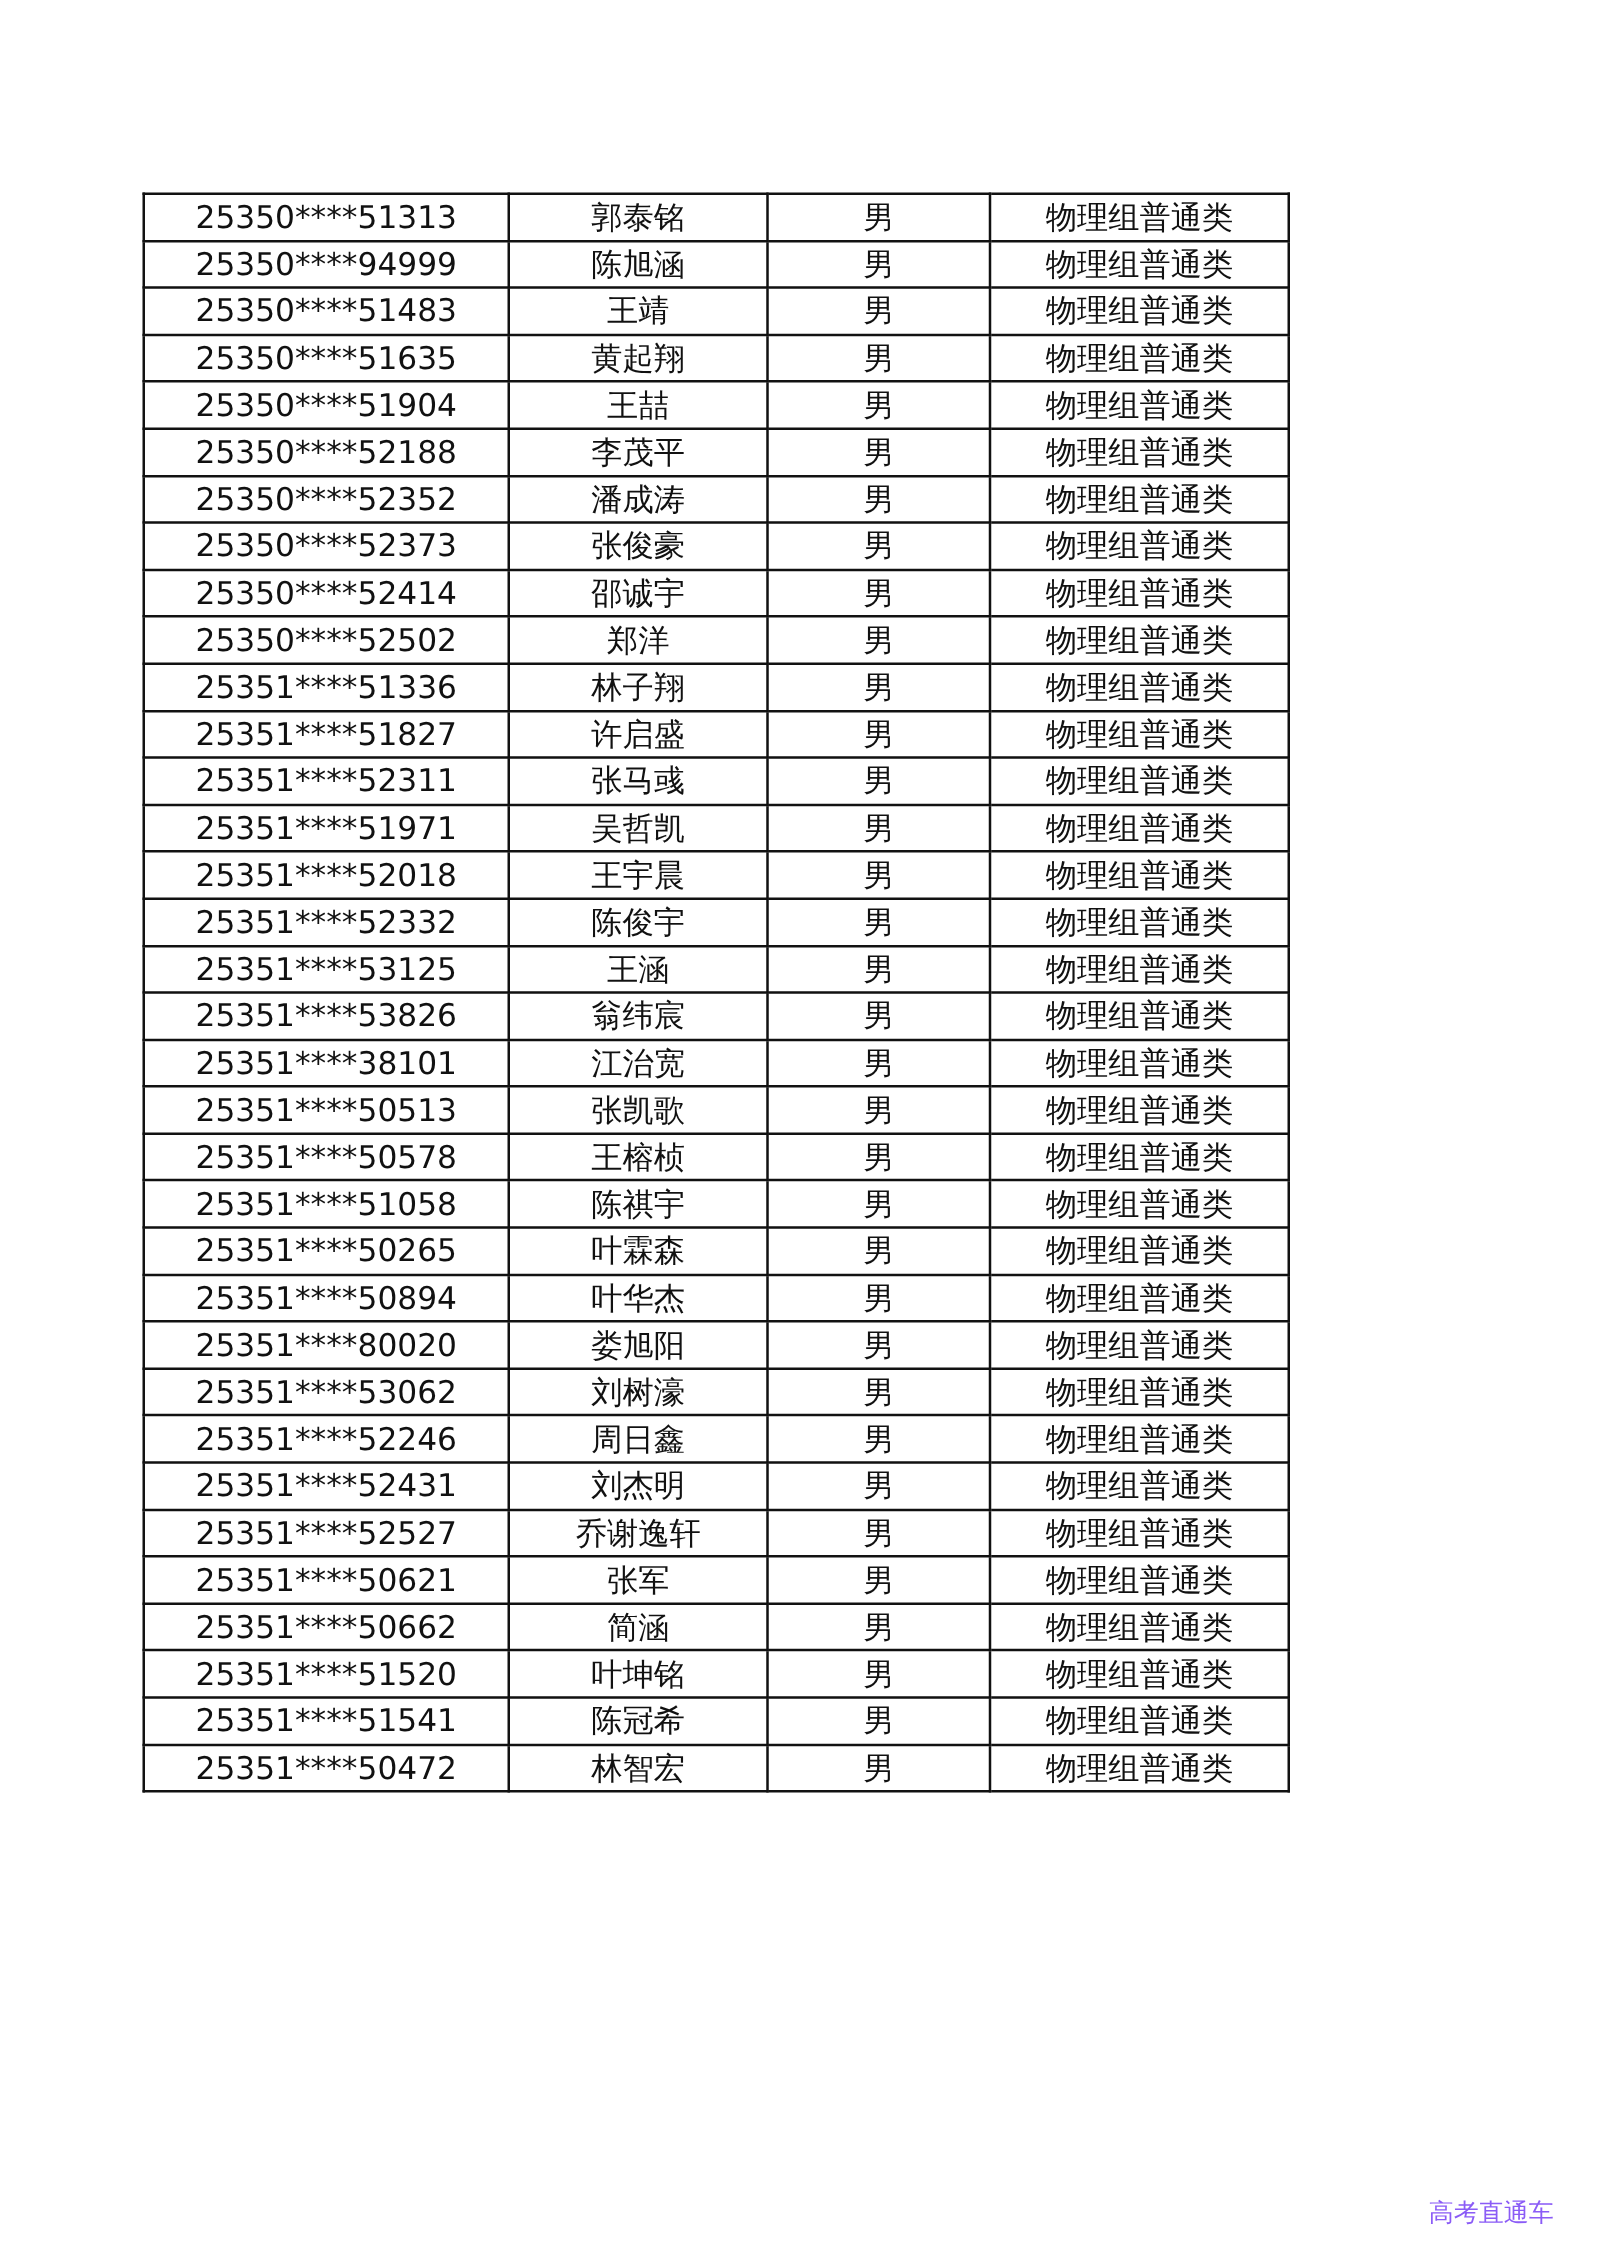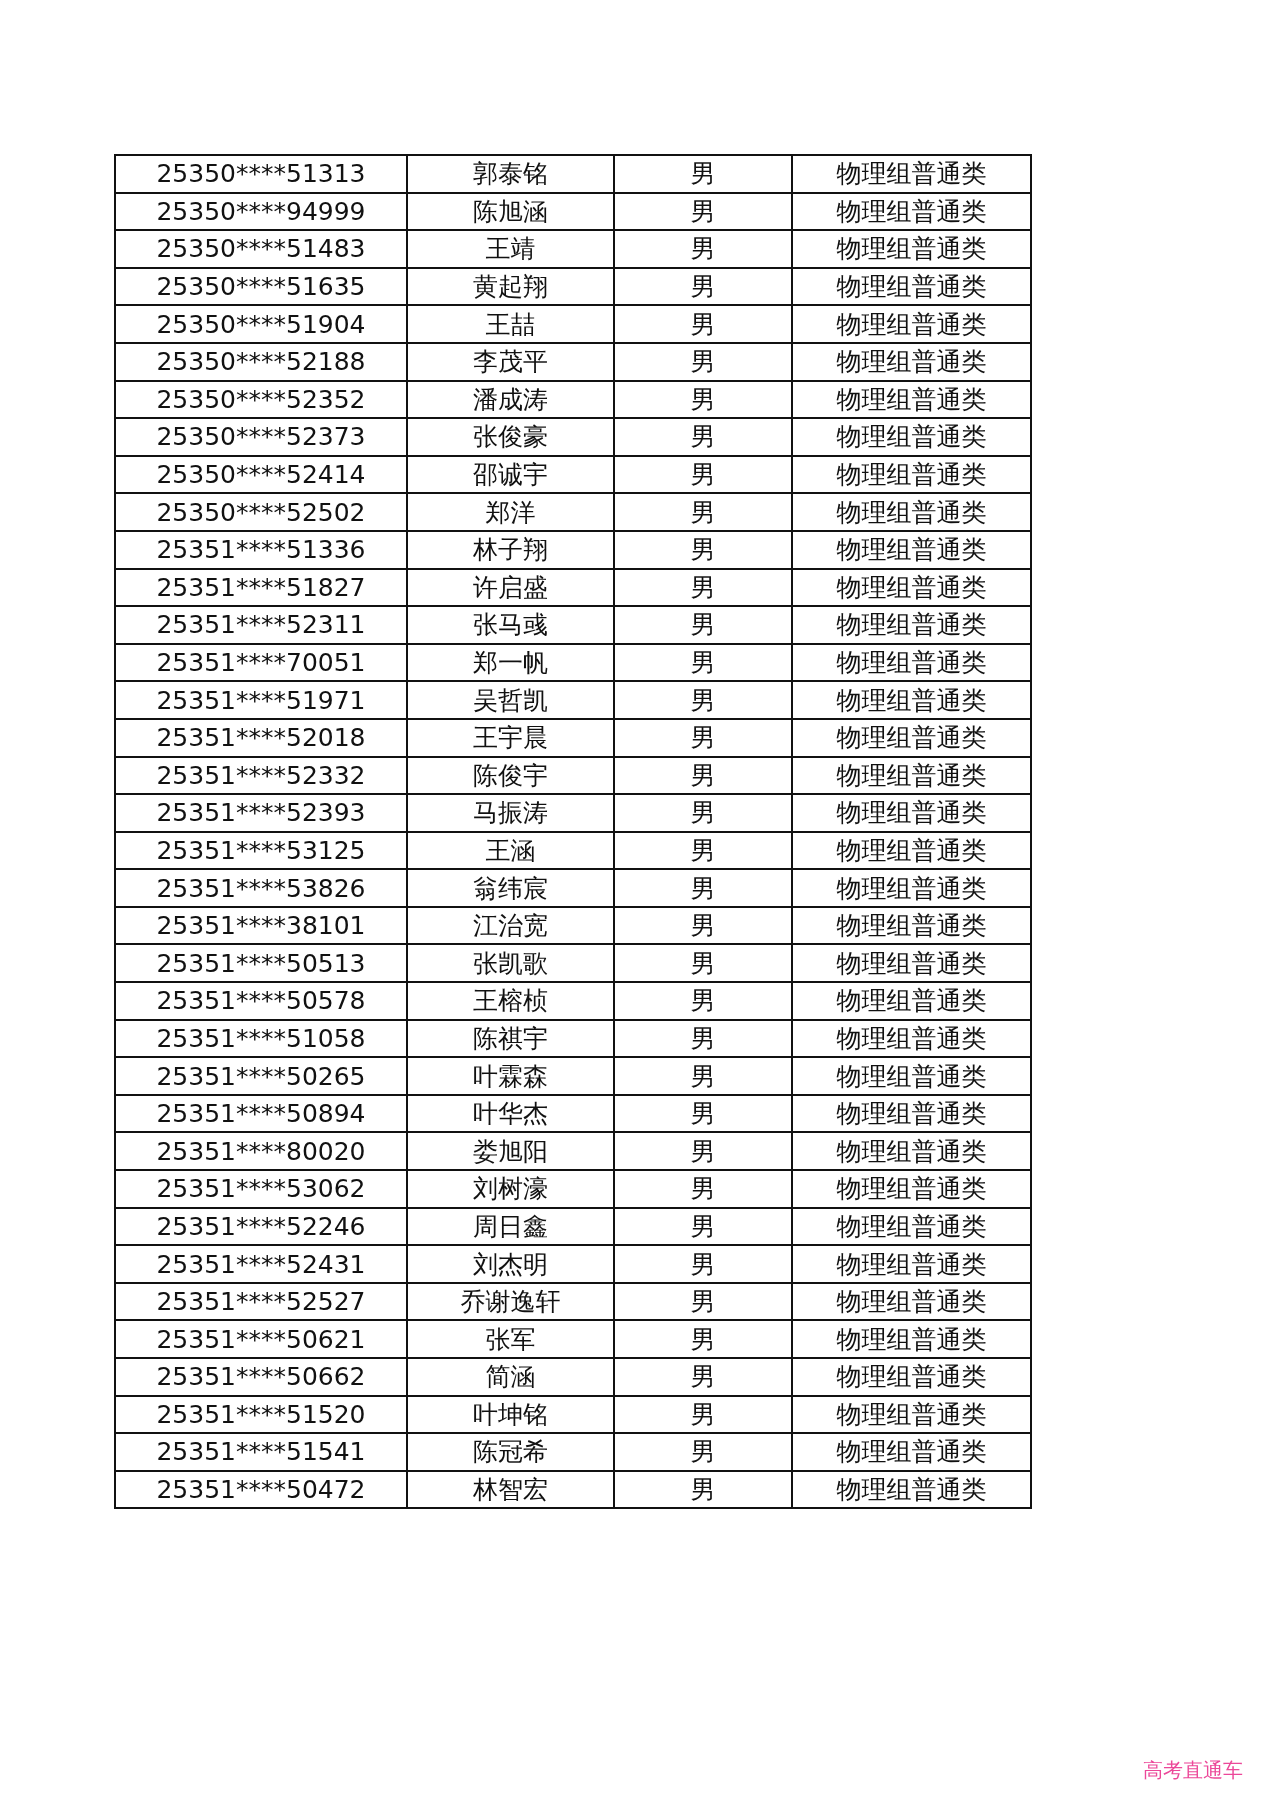--- a/index.html
+++ b/index.html
@@ -51,21 +51,21 @@
     td.cell-id {
       font-family: "DejaVu Sans", "Liberation Sans", sans-serif;
       letter-spacing: 0px;
       font-size: 25px;
     }
     .watermark {
       position: absolute;
       left: 1143px;
       top: 1757px;
       font-size: 20px;
-      color: #ec4899;
+      color: #8b5cf6;
       letter-spacing: 0px;
       white-space: nowrap;
     }
   </style>
 </head>
 <body>
 
 <div class="page">
   <table class="roster">
     <colgroup>
@@ -147,46 +147,34 @@
           <td class="cell-gender">男</td>
           <td class="cell-cat">物理组普通类</td>
         </tr>
         <tr>
           <td class="cell-id">25351****52311</td>
           <td class="cell-name">张马彧</td>
           <td class="cell-gender">男</td>
           <td class="cell-cat">物理组普通类</td>
         </tr>
         <tr>
-          <td class="cell-id">25351****70051</td>
-          <td class="cell-name">郑一帆</td>
-          <td class="cell-gender">男</td>
-          <td class="cell-cat">物理组普通类</td>
-        </tr>
-        <tr>
           <td class="cell-id">25351****51971</td>
           <td class="cell-name">吴哲凯</td>
           <td class="cell-gender">男</td>
           <td class="cell-cat">物理组普通类</td>
         </tr>
         <tr>
           <td class="cell-id">25351****52018</td>
           <td class="cell-name">王宇晨</td>
           <td class="cell-gender">男</td>
           <td class="cell-cat">物理组普通类</td>
         </tr>
         <tr>
           <td class="cell-id">25351****52332</td>
           <td class="cell-name">陈俊宇</td>
-          <td class="cell-gender">男</td>
-          <td class="cell-cat">物理组普通类</td>
-        </tr>
-        <tr>
-          <td class="cell-id">25351****52393</td>
-          <td class="cell-name">马振涛</td>
           <td class="cell-gender">男</td>
           <td class="cell-cat">物理组普通类</td>
         </tr>
         <tr>
           <td class="cell-id">25351****53125</td>
           <td class="cell-name">王涵</td>
           <td class="cell-gender">男</td>
           <td class="cell-cat">物理组普通类</td>
         </tr>
         <tr>

